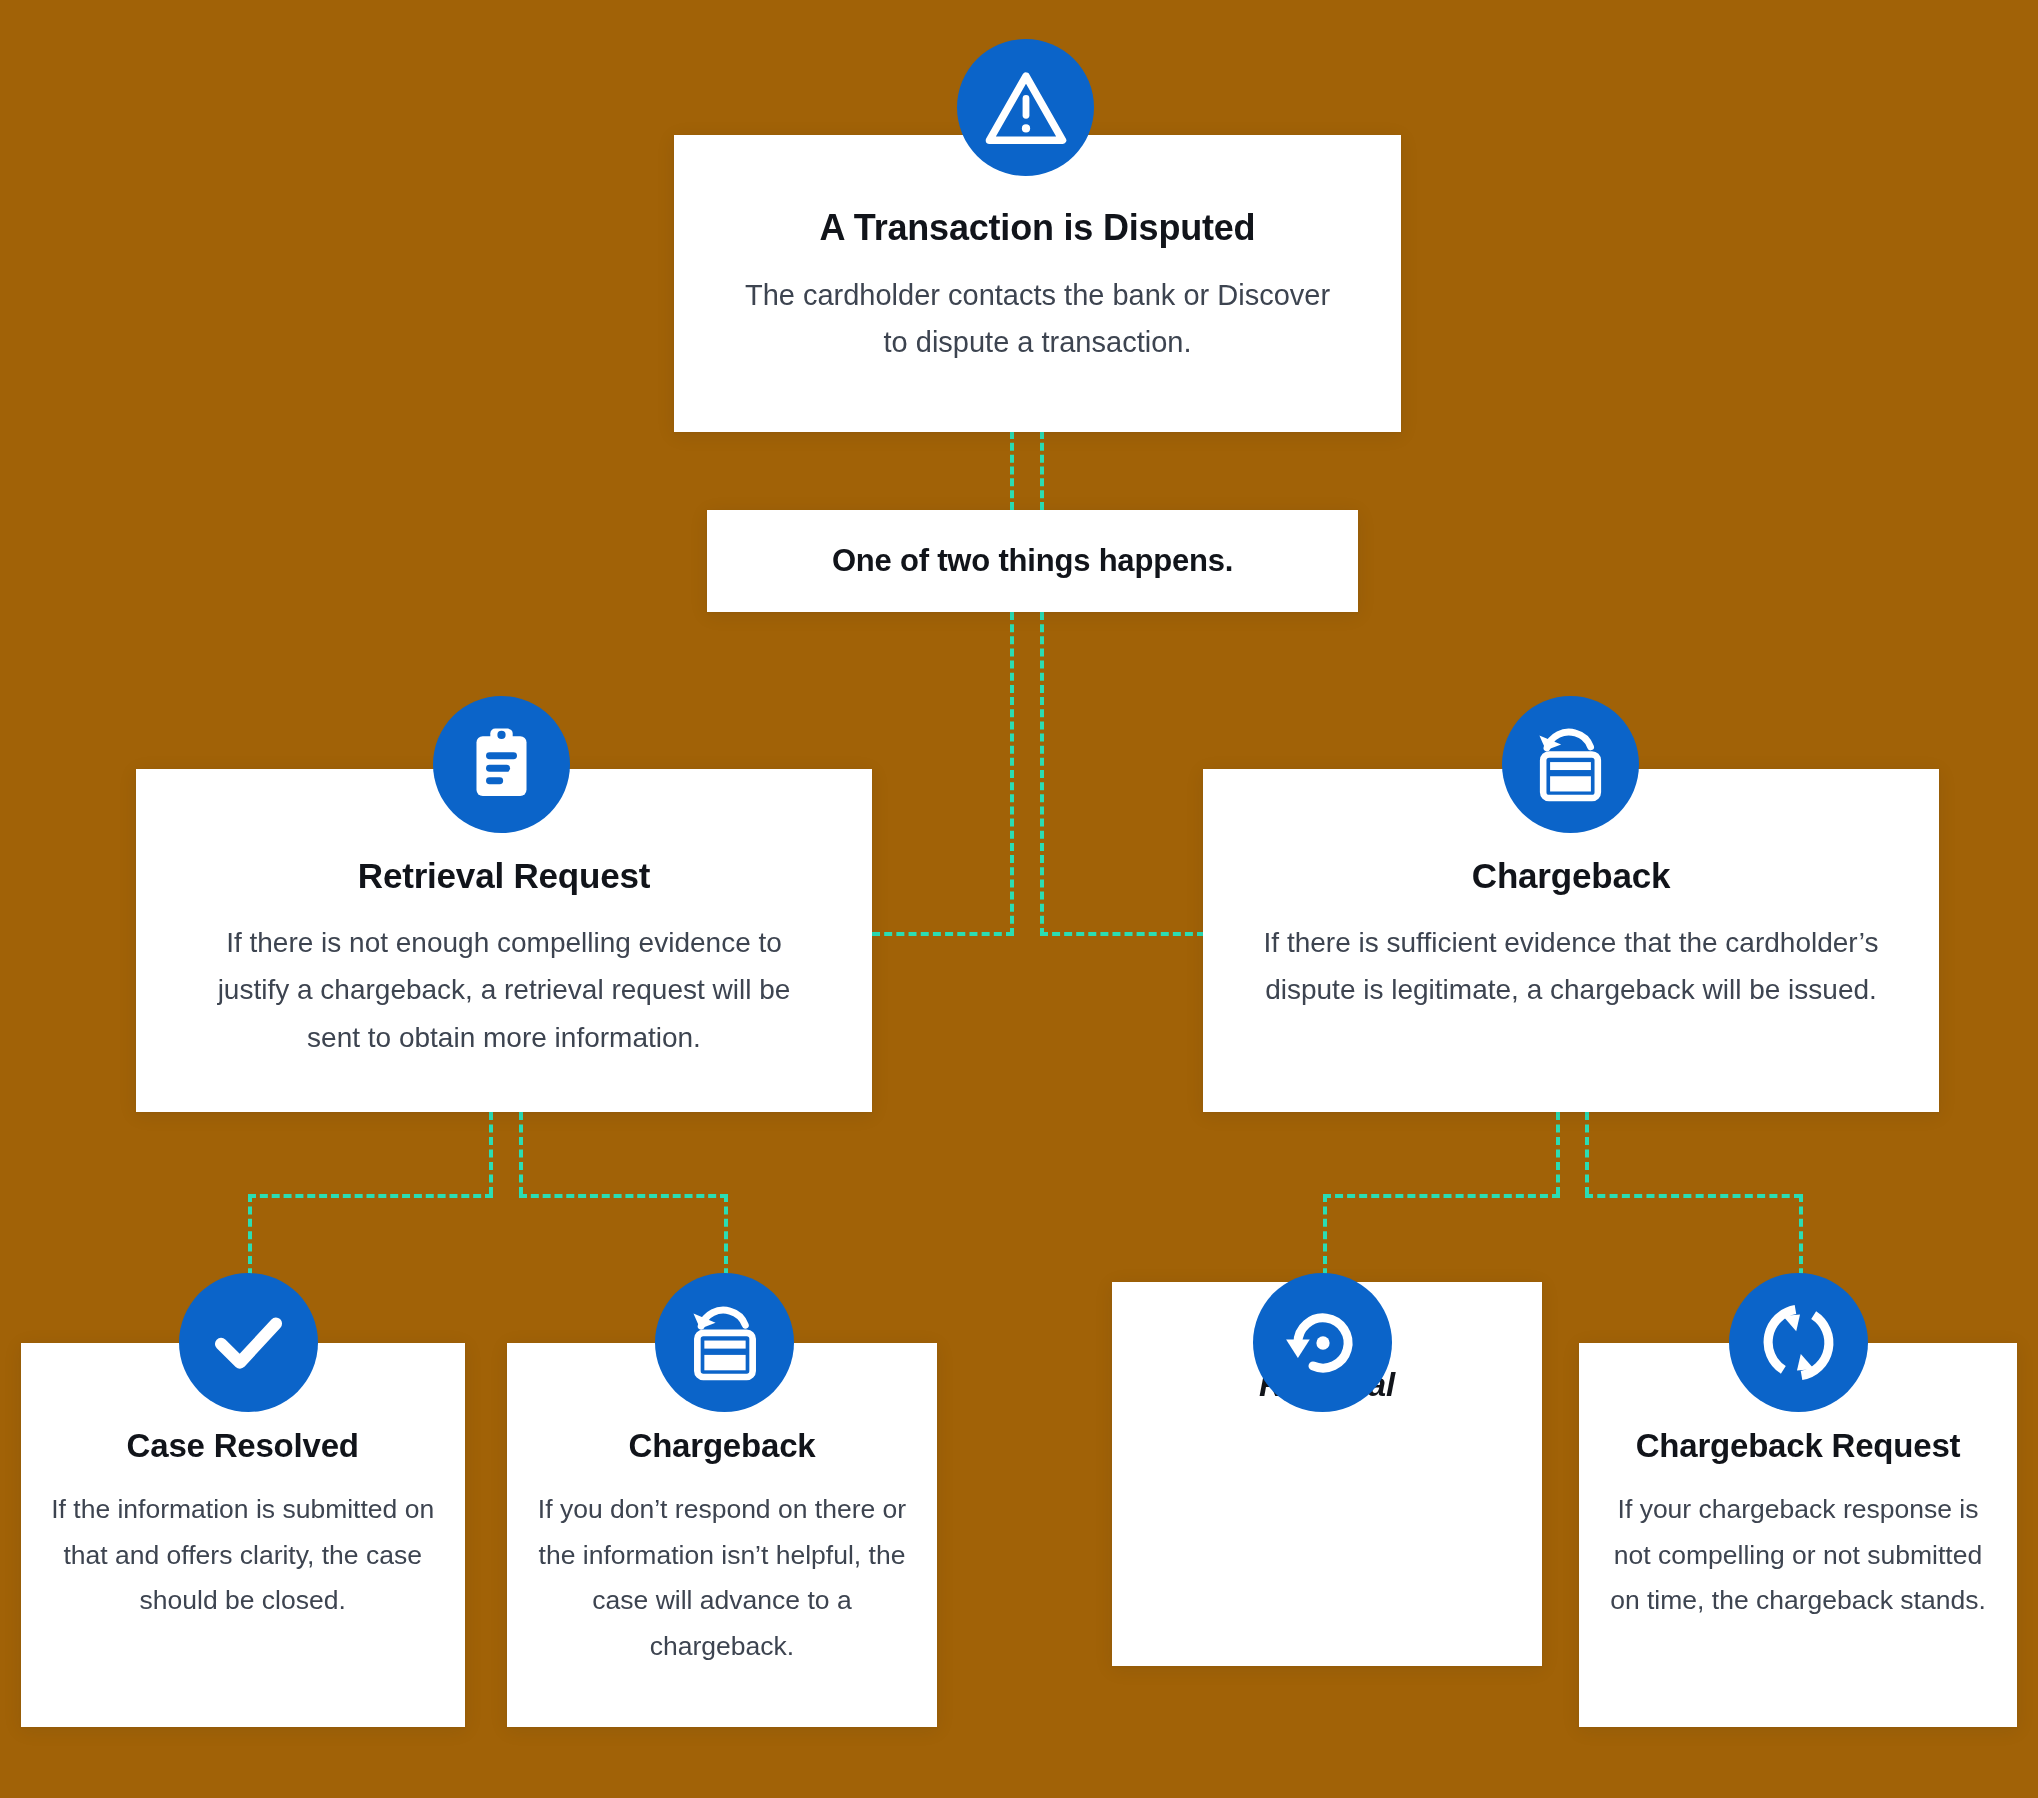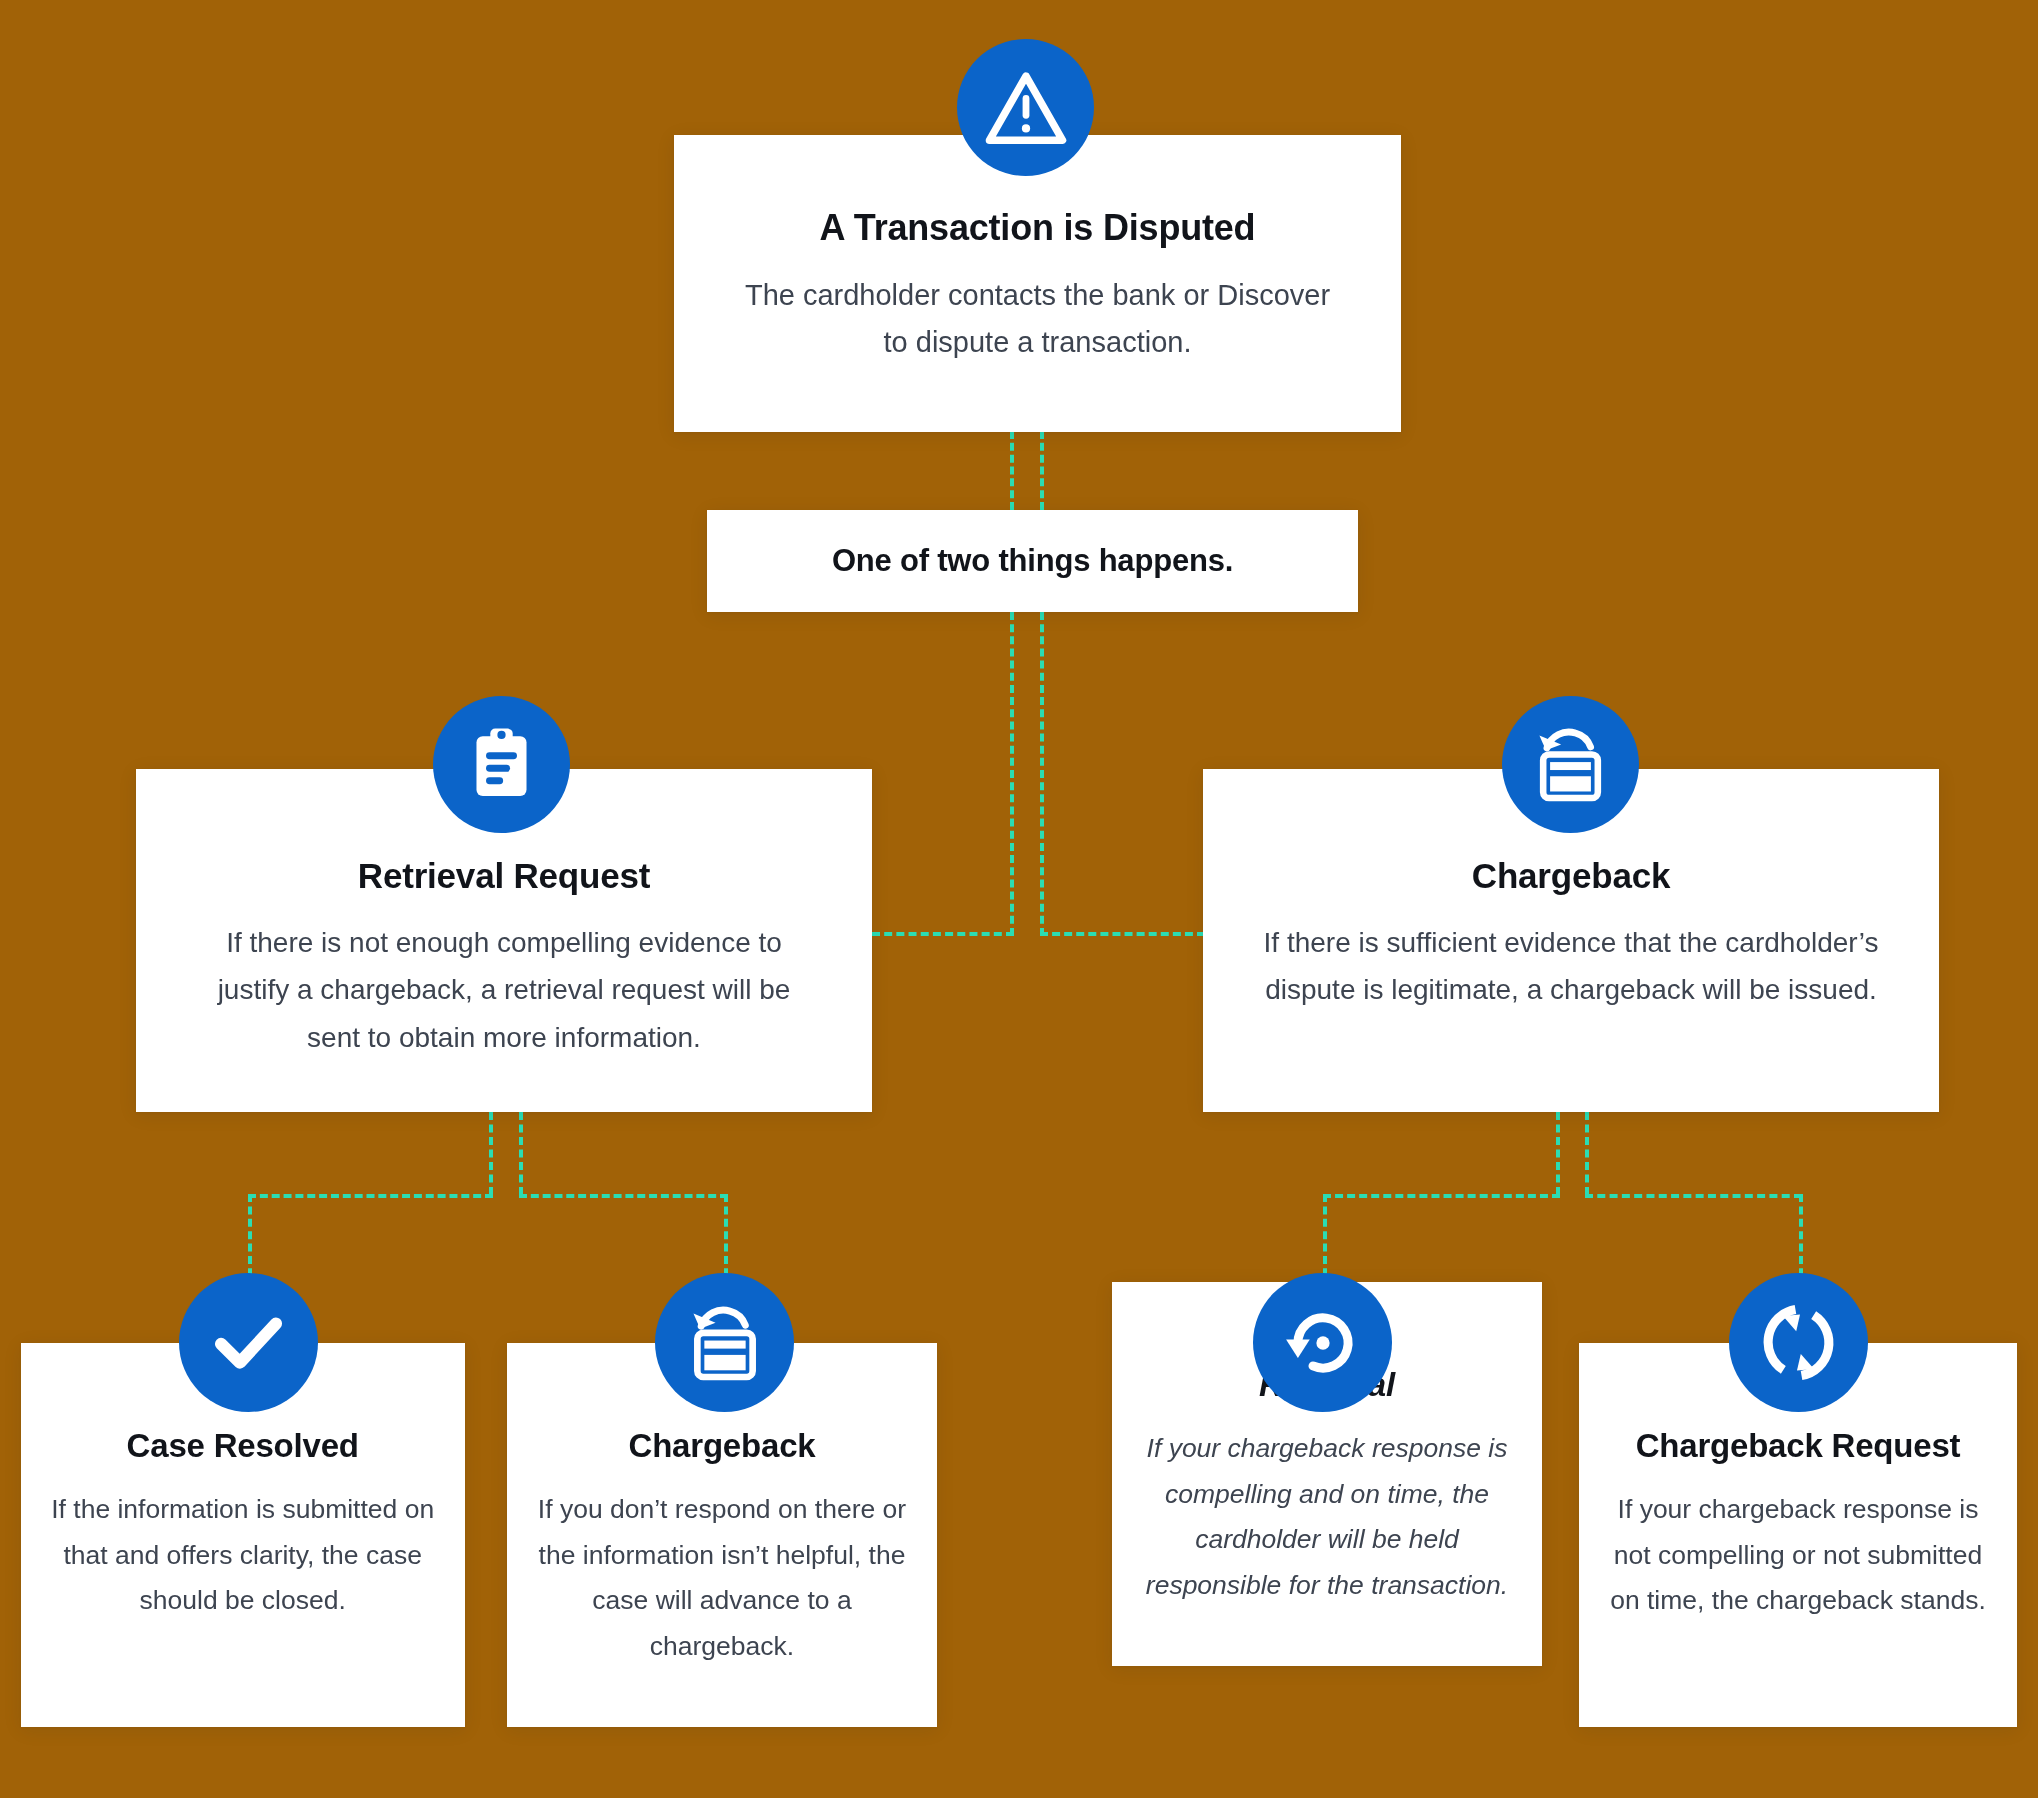--- a/index.html
+++ b/index.html
@@ -168,21 +168,20 @@
 
   <div class="badge" style="left:1253px;top:1273px;width:139px;height:139px;">
     <svg width="86" height="86" viewBox="0 0 24 24" aria-hidden="true">
       <path d="M5.0 12 A7 7 0 1 1 9.2 18.4" fill="none" stroke="#ffffff" stroke-width="2.5" stroke-linecap="round"></path>
       <path d="M1.7 11.0 L8.3 11.0 L5.0 16.2 Z" fill="#ffffff"></path>
       <circle cx="12" cy="12" r="1.85" fill="#ffffff"></circle>
     </svg>
   </div>
   <div class="card card-bot" id="card-reversal">
     <p class="card-title">Reversal</p>
-    <p class="card-desc">If your chargeback response is compelling and on time, the cardholder will be held responsible for the transaction.</p>
   </div>
 
   <div class="badge" style="left:1729px;top:1273px;width:139px;height:139px;">
     <svg width="91" height="91" viewBox="0 0 24 24" aria-hidden="true">
       <path d="M11.2 3.3 A8.7 8.7 0 0 0 8.0 19.2" fill="none" stroke="#ffffff" stroke-width="2.4" stroke-linecap="butt"></path>
       <path d="M12.8 20.7 A8.7 8.7 0 0 0 16.0 4.8" fill="none" stroke="#ffffff" stroke-width="2.4" stroke-linecap="butt"></path>
       <path d="M7.9 5.0 L12.4 4.6 L11.4 9.0 Z" fill="#ffffff"></path>
       <path d="M16.1 19.0 L11.6 19.4 L12.6 15.0 Z" fill="#ffffff"></path>
     </svg>
   </div>

